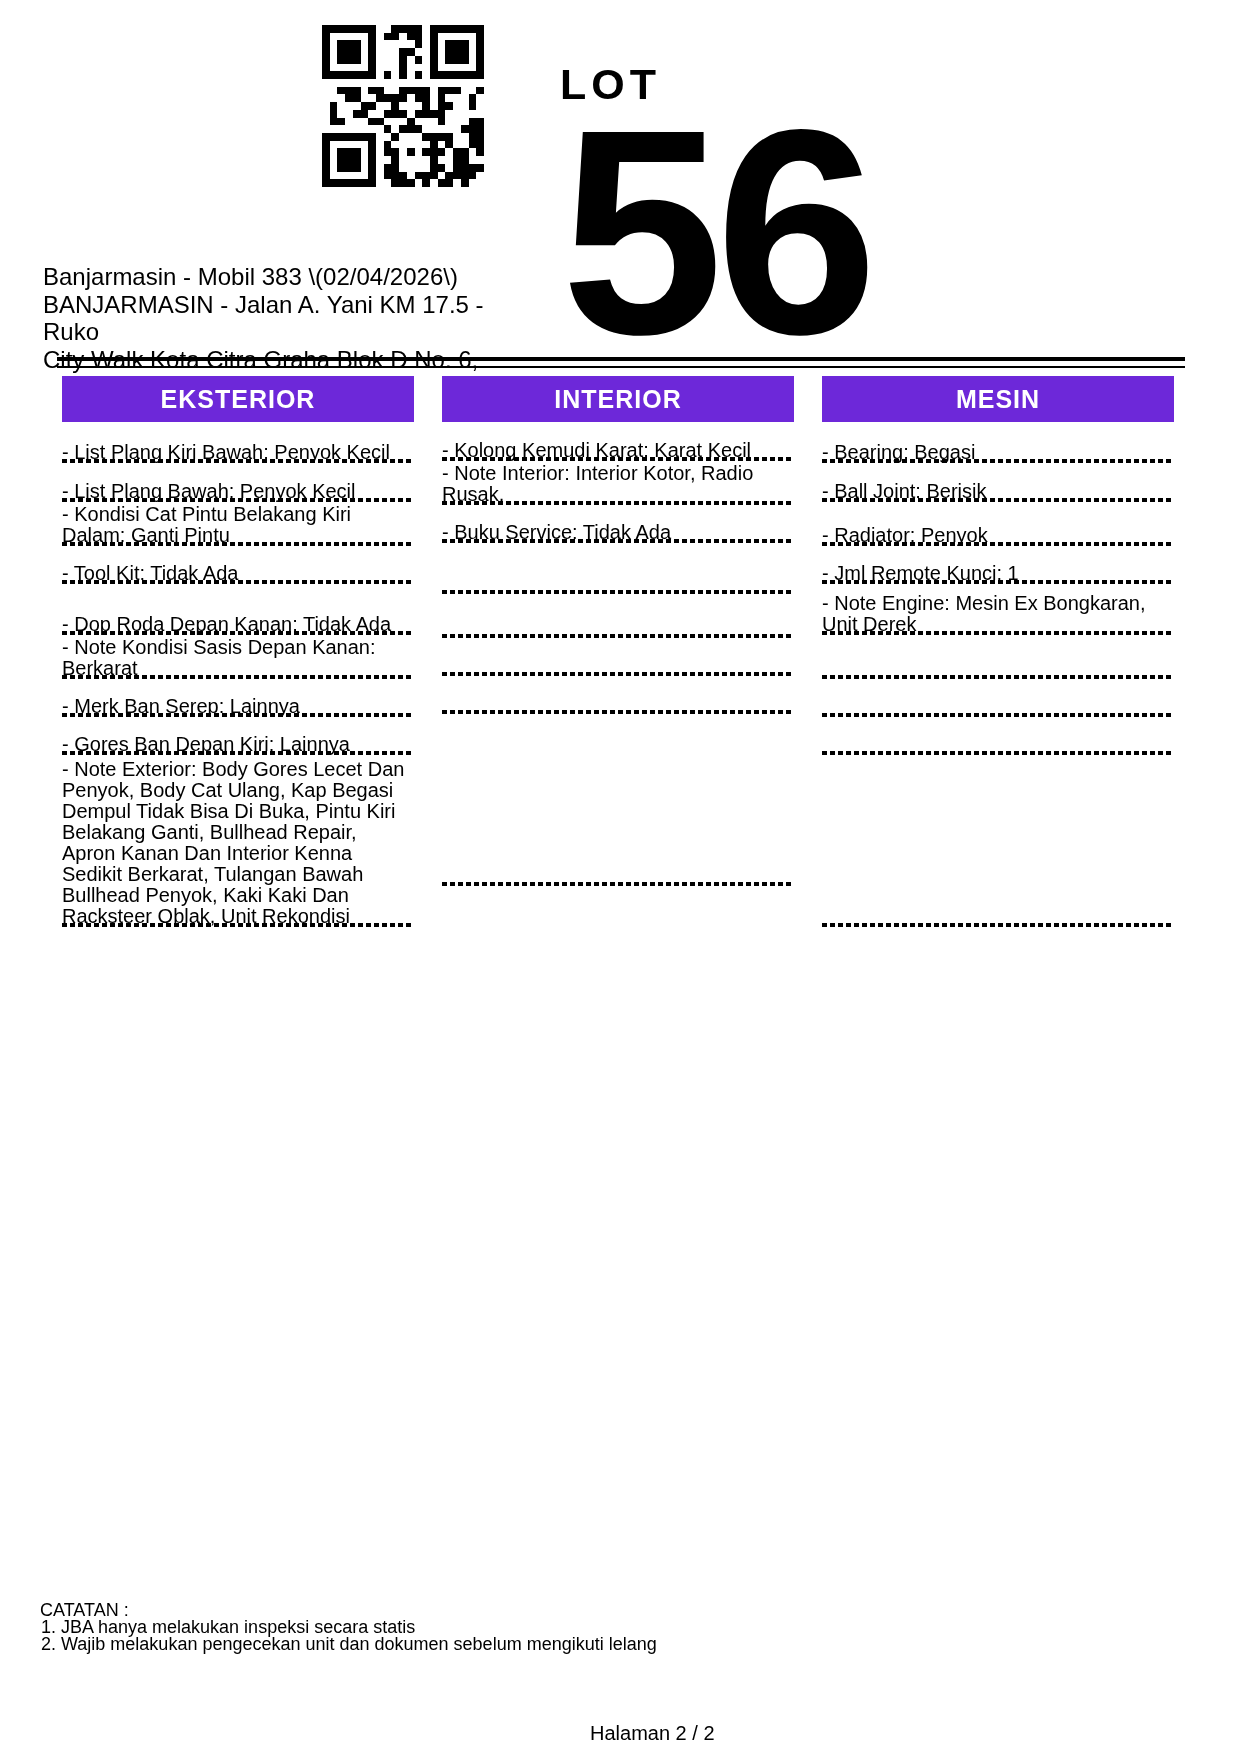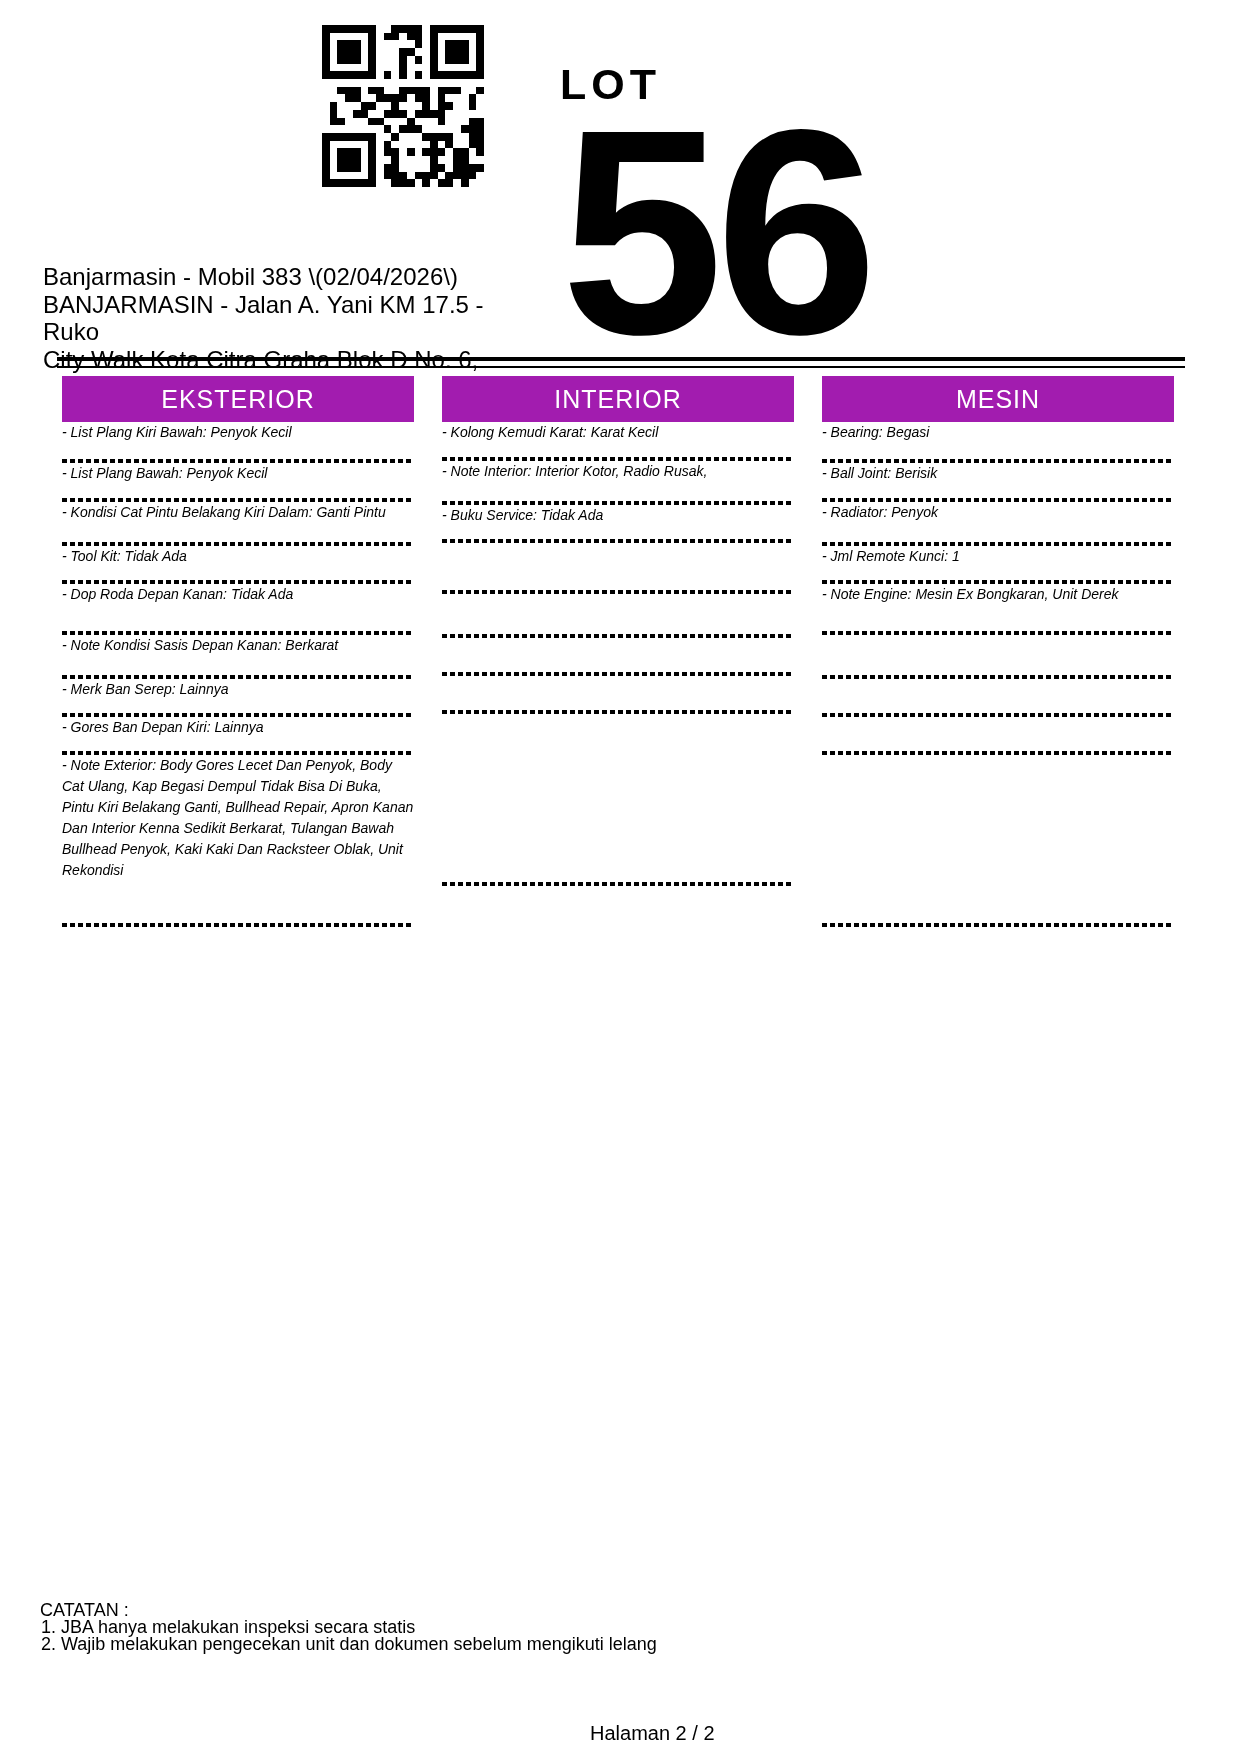--- a/index.html
+++ b/index.html
@@ -10,26 +10,26 @@
     position:relative;overflow:hidden;
   }
   .qr{position:absolute;left:322px;top:25px;width:162px;height:162px}
   .qr svg{width:100%;height:100%;shape-rendering:crispEdges;fill:#000}
   .lot-label{position:absolute;left:560px;top:63px;font-size:43px;font-weight:bold;letter-spacing:5px;line-height:1}
   .lot-number{position:absolute;left:561px;top:86px;font-size:292px;font-weight:bold;line-height:1;letter-spacing:-8px}
   .address{position:absolute;left:43px;top:263px;font-size:24px;line-height:27.5px;width:470px}
   .rule{position:absolute;left:57px;top:357px;width:1128px;height:5px;border-top:4px solid #000;border-bottom:2px solid #000}
   .cols{position:absolute;left:62px;top:376px;width:1112px;display:flex;gap:28px}
   .col{width:352px}
-  .colhead{height:46px;background:#a21caf;color:#fff;font-size:25px;font-weight:normal;display:flex;align-items:center;justify-content:center;letter-spacing:1px}
+  .colhead{height:46px;background:#6d28d9;color:#fff;font-size:25px;font-weight:bold;display:flex;align-items:center;justify-content:center;letter-spacing:1px}
   .cell{
-    box-sizing:border-box;display:flex;flex-direction:column;justify-content:flex-start;
-    font-size:14px;line-height:21px;
+    box-sizing:border-box;display:flex;flex-direction:column;justify-content:flex-end;
+    font-size:20px;line-height:21px;
     background-image:repeating-linear-gradient(to right,#000 0,#000 5px,transparent 5px,transparent 8px);
-    background-size:100% 4px;background-repeat:no-repeat;background-position:left bottom;font-style:italic;
+    background-size:100% 4px;background-repeat:no-repeat;background-position:left bottom;
   }
   .r0{height:41px}.r1{height:39px}.r2{height:44px}.r3{height:38px}.r4{height:51px}
   .r5{height:44px}.r6{height:38px}.r7{height:38px}.r8{height:172px}
   .catatan{position:absolute;left:40px;top:1602px;font-size:18px;line-height:17px}
   .catatan .notes{margin-left:1px}
   .pageinfo{position:absolute;left:590px;top:1722px;font-size:20px}
   .printdate{position:absolute;right:50px;top:1806px;font-size:20px}
 </style>
 </head>
 <body>

